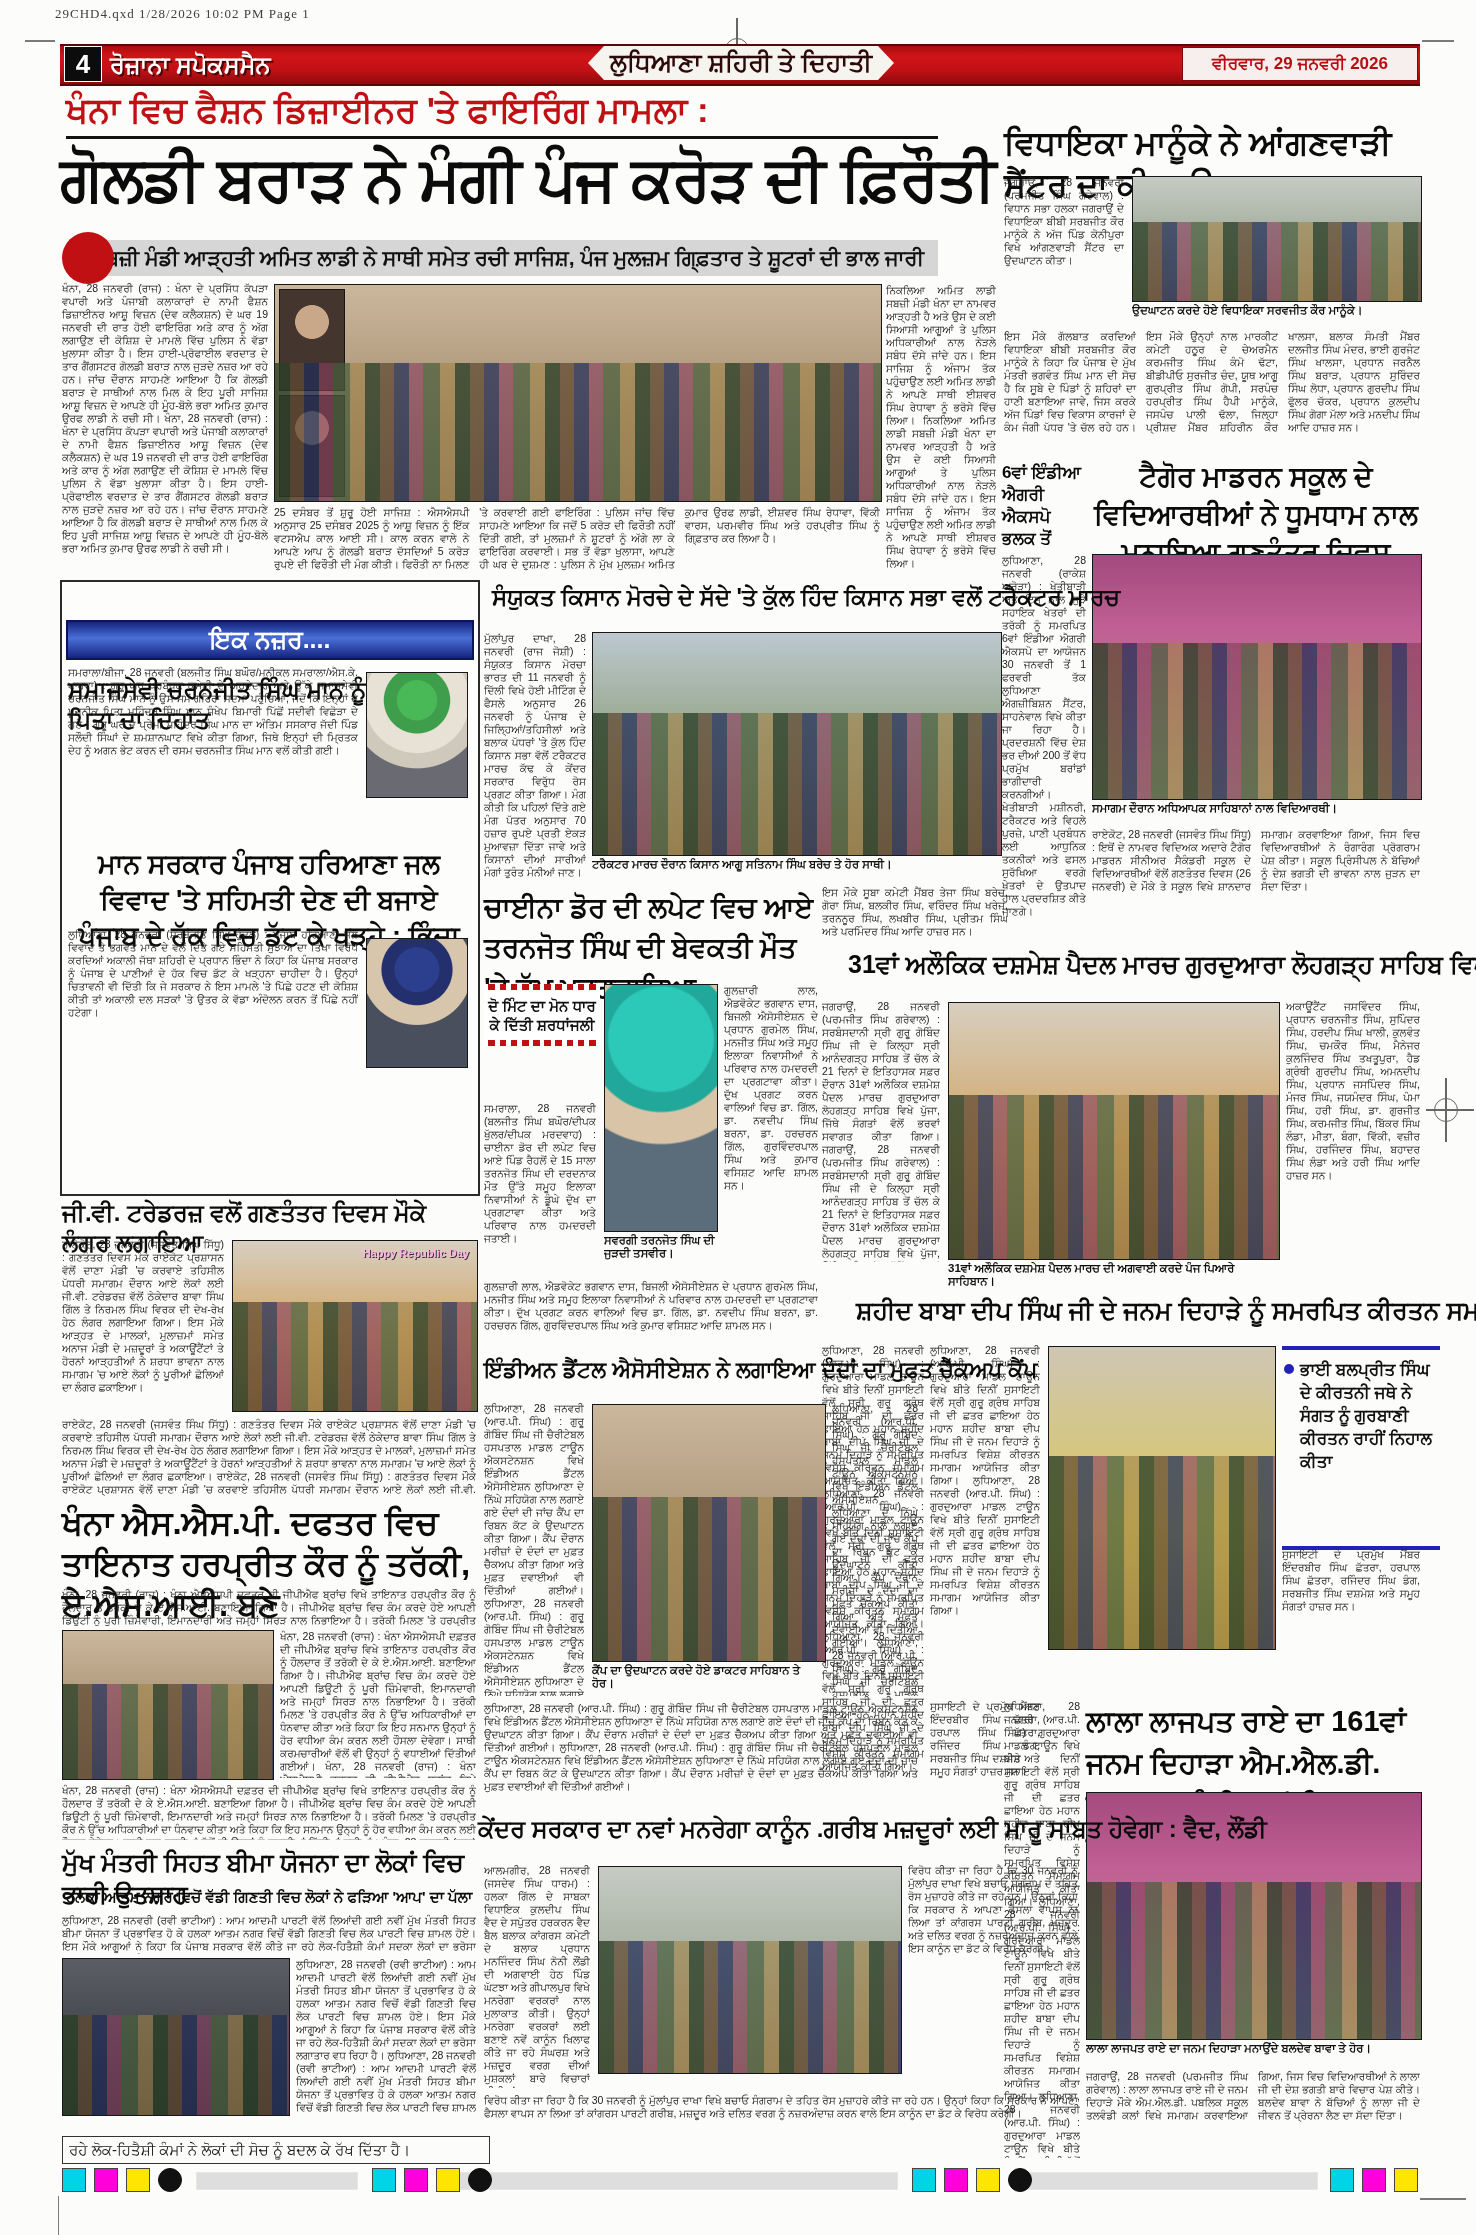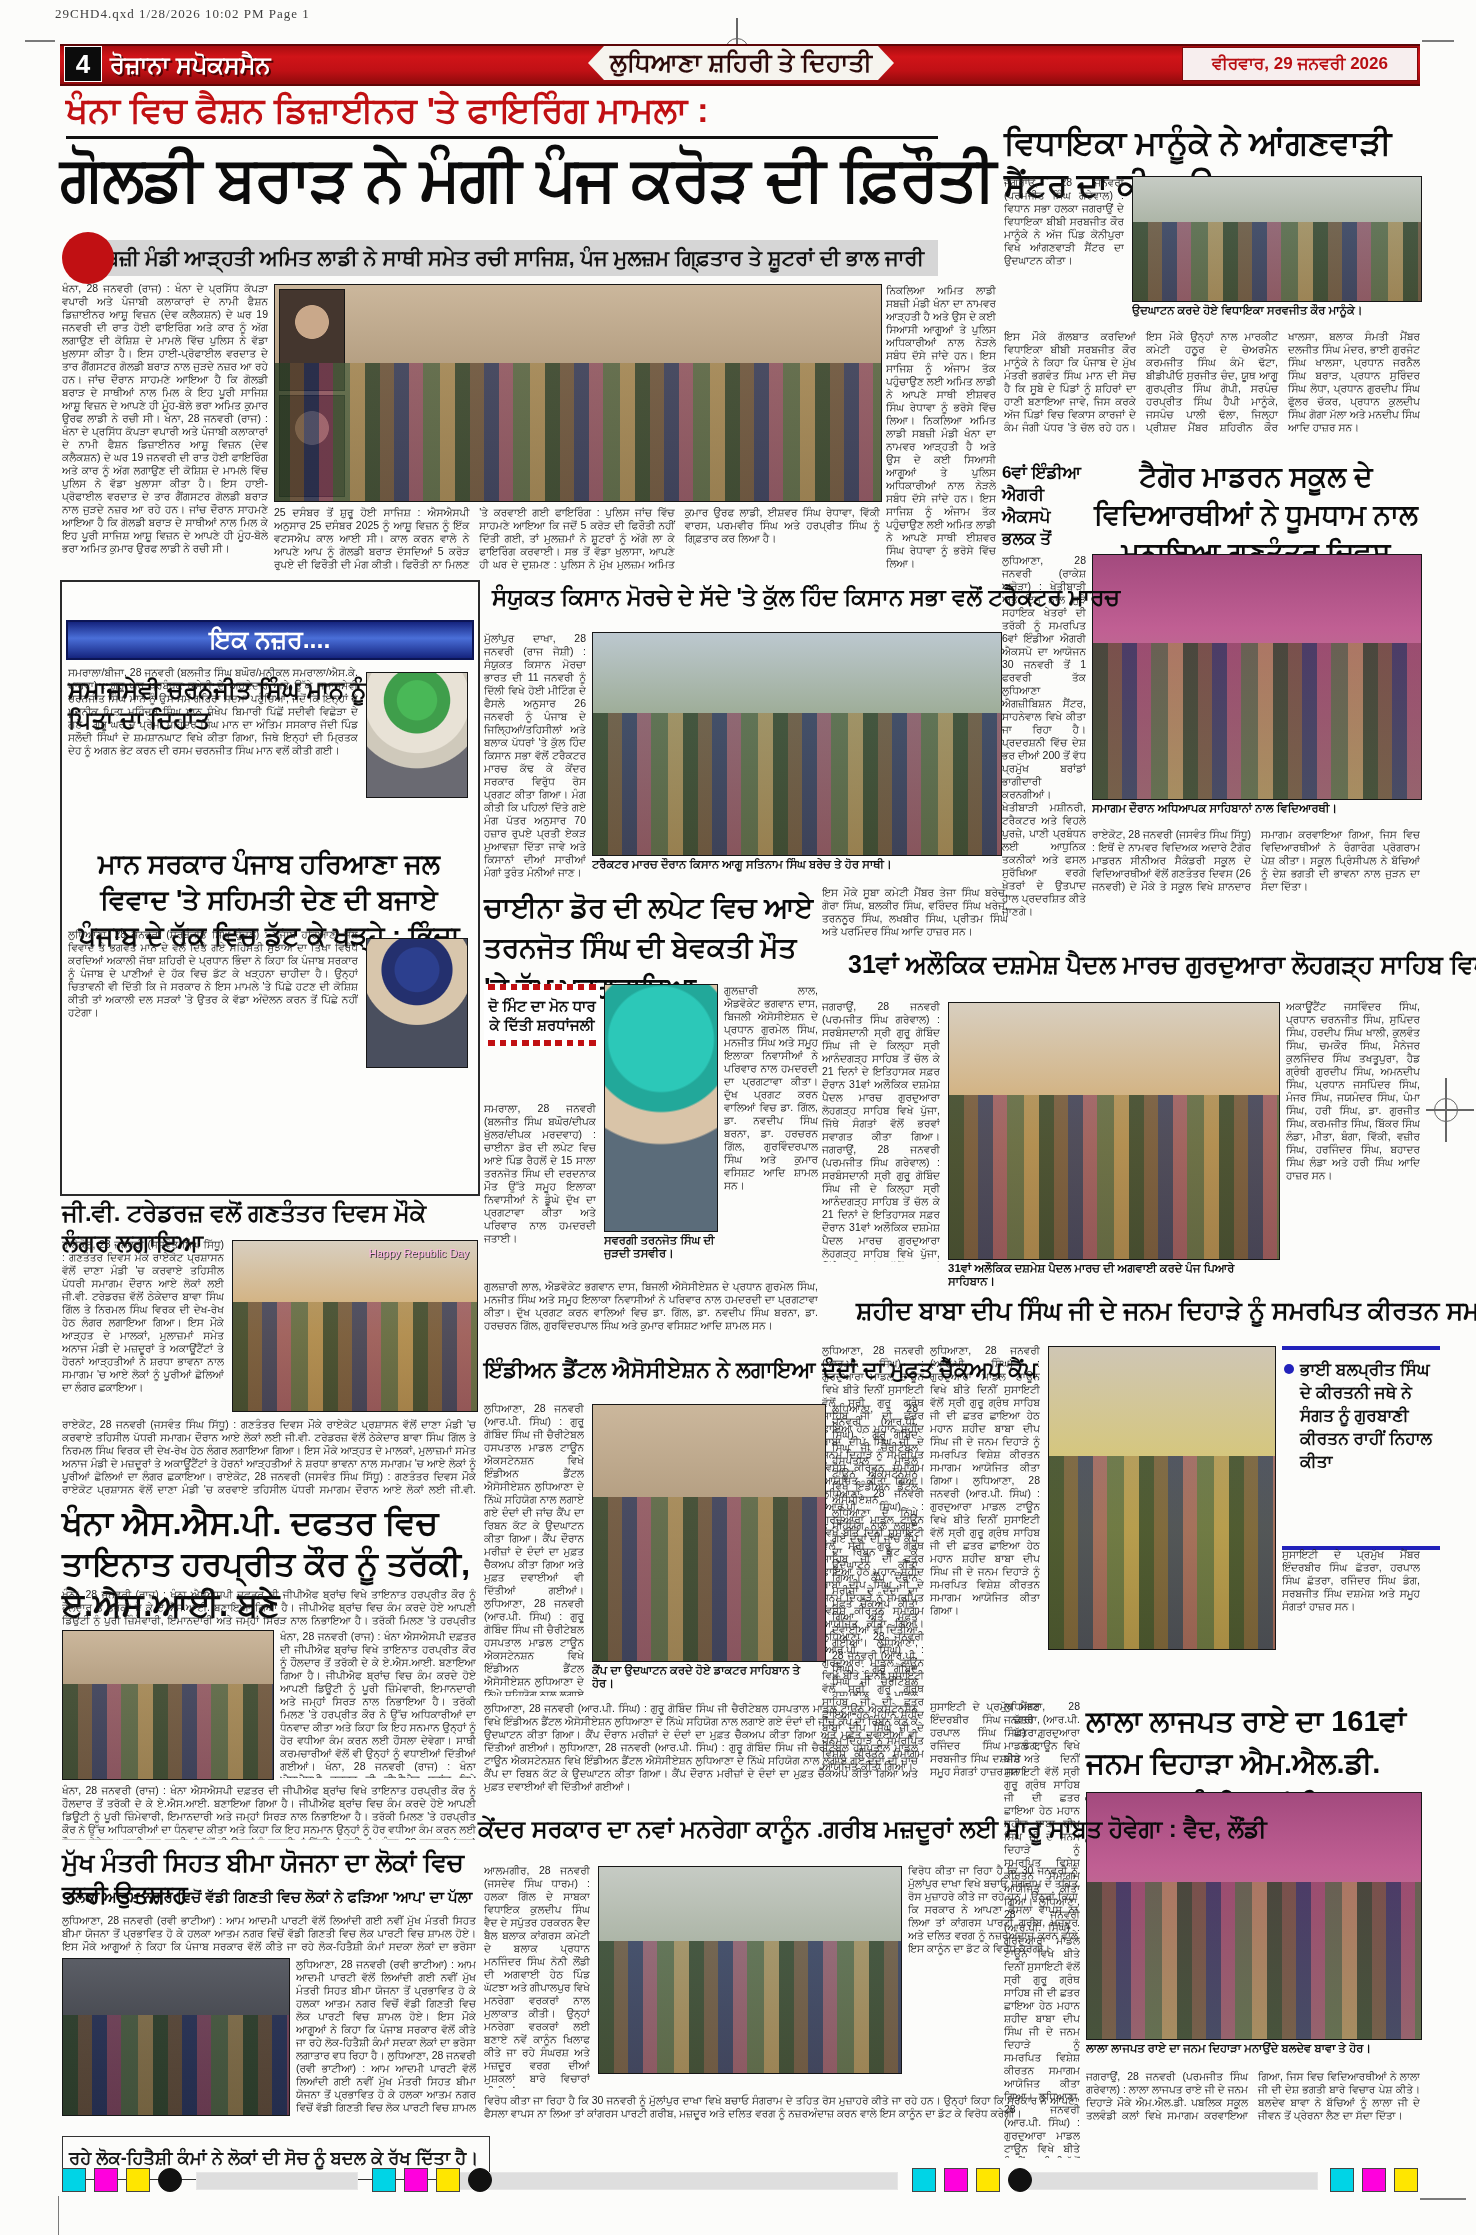--- a/index.html
+++ b/index.html
@@ -34,31 +34,31 @@
   .bg-outdoor{background:linear-gradient(180deg,#c6cbc4,#aab3a4 40%,#96876d);}
   .bg-stage{background:linear-gradient(180deg,#a34a7e,#c05f93 30%,#b0a089);}
   .bg-orange{background:linear-gradient(180deg,#d8cfc0,#d0a565 55%,#a87f4e);}
   .bg-dark{background:linear-gradient(180deg,#5b5e66,#3f4148 60%,#2e3036);}
   .bg-yellow{background:linear-gradient(180deg,#cfc6b4,#d9c75a 60%,#b09a3f);}
   .bg-field{background:linear-gradient(180deg,#bcc8cf,#9fae9a 35%,#8a7c5e);}
   .ph-portrait-green{background:radial-gradient(circle at 50% 22%,#49b857 0 18%,#3f9e4b 19% 30%,#e8e2d6 31% 48%,#cfc9bb 49% 62%,#6a6a72 63% 100%);}
   .ph-portrait-teal{background:radial-gradient(circle at 50% 22%,#2cc8b8 0 26%,#22a89a 27% 36%,#d9c4a8 37% 52%,#5b6c7a 53% 100%);}
   .ph-portrait-navy{background:radial-gradient(circle at 50% 24%,#2c3f8e 0 20%,#24306e 21% 32%,#d8c6ac 33% 50%,#4a4f5e 51% 100%);}
   .ph-portrait-dark{background:radial-gradient(circle at 50% 32%,#c9a88a 0 22%,#44362e 23% 100%);}
-  .photo-note{position:absolute;top:6px;right:8px;font-size:11px;font-weight:normal;color:#ffb3e6;text-shadow:1px 1px 0 #333;}
+  .photo-note{position:absolute;top:6px;right:8px;font-size:11px;font-weight:bold;color:#ffb3e6;text-shadow:1px 1px 0 #333;}
   
   .iknazar-box{border:2px solid #2b2b2b;background:#fdfdfb;}
   .iknazar-head{background:linear-gradient(180deg,#15247e,#4a6fd8 45%,#15247e);border:2px solid #0c1555;
                 color:#fff;font-weight:bold;font-size:25px;display:flex;align-items:center;justify-content:center;}
   .redbox{border-top:6px solid transparent;border-bottom:6px solid transparent;
           border-image:repeating-linear-gradient(90deg,#c11013 0 6px,#fff 6px 10px) 6;
           background:#fff;font-weight:bold;font-size:15px;line-height:19px;text-align:center;color:#111;padding:6px 2px;}
   .pullquote{border-top:4px solid #2222bb;border-bottom:4px solid #2222bb;font-weight:bold;font-size:17px;line-height:23px;color:#101010;padding:8px 2px 8px 18px;position:relative;}
   .pullquote::before{content:"";position:absolute;left:2px;top:14px;width:10px;height:10px;border-radius:50%;background:#2222bb;}
-  .boxline{border:1.5px solid #333;font-weight:bold;font-size:18px;display:flex;align-items:center;padding:8px 6px;overflow:hidden;}
+  .boxline{border:1.5px solid #333;font-weight:normal;font-size:15px;display:flex;align-items:center;padding:0 6px;overflow:hidden;}
   
   .cross{position:absolute;}
   .cross .c{position:absolute;border:1.5px solid #666;border-radius:50%;}
   .cross .vl,.cross .hlns{position:absolute;background:#666;}
   .sq{position:absolute;width:24px;height:24px;border:1.5px solid #444;box-sizing:border-box;}
   .sq.k{border-radius:50%;border-color:#111;}
   .graybar{position:absolute;height:16px;background:#dedede;border:1px solid #e6e6e6;}
   .rule{position:absolute;background:#7a7a7a;}
 </style>
 </head>

